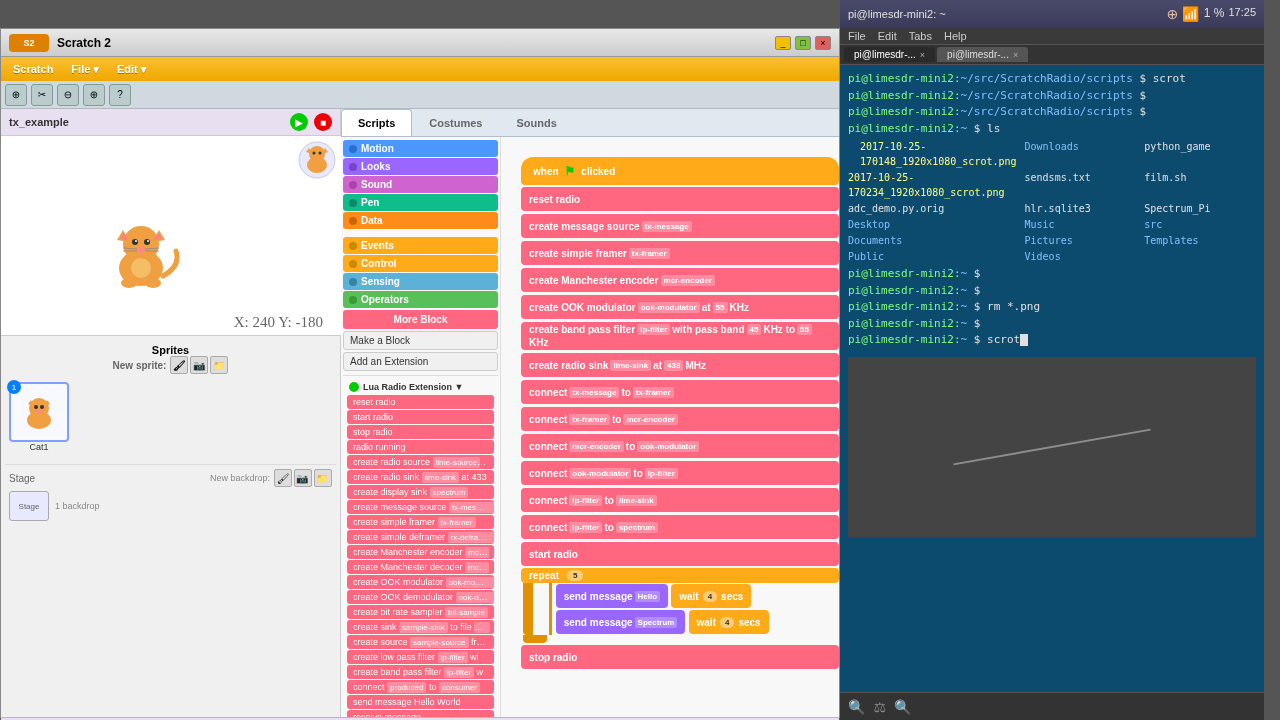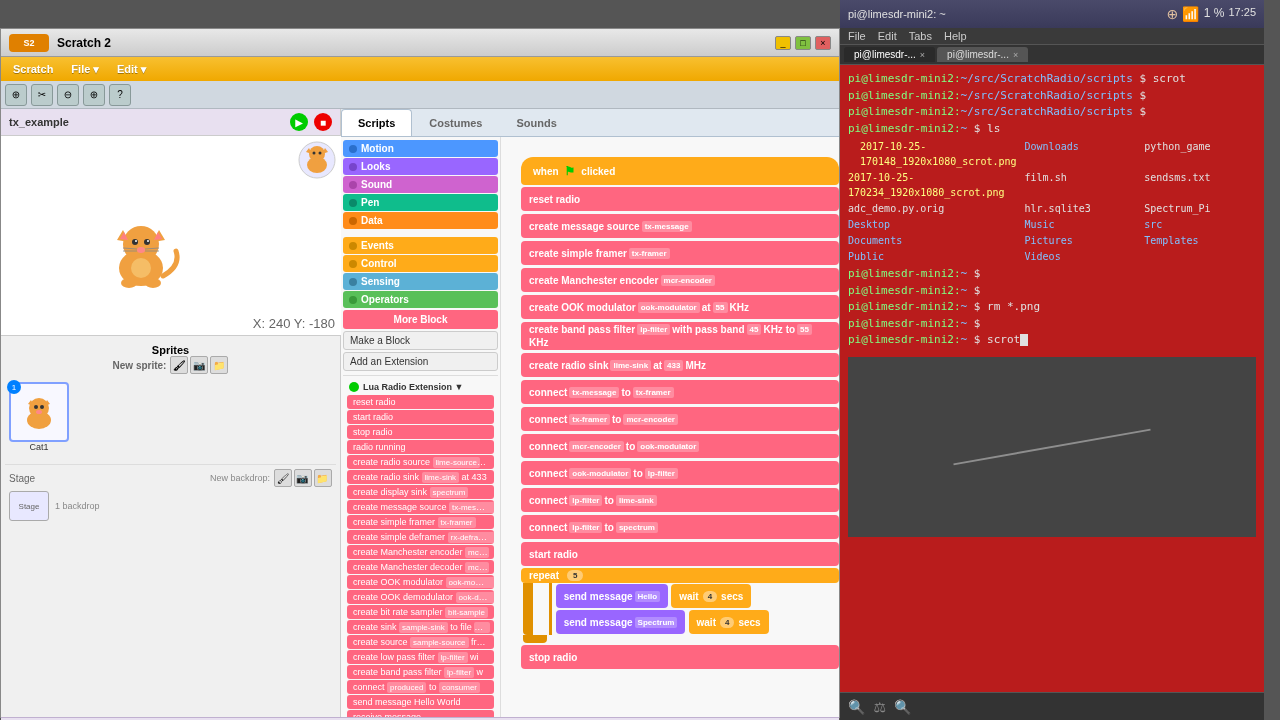--- a/index.html
+++ b/index.html
@@ -200,21 +200,21 @@
     .repeat-block {
       background: #ffab19; color: white; border-radius: 4px;
       padding: 2px 8px; font-size: 10px; font-weight: bold;
       display: flex; align-items: center; gap: 4px;
     }
     .repeat-body { margin-left: 16px; border-left: 3px solid #e09000; padding-left: 4px; }
 
     
     #terminal-window {
       position: absolute; top: 0; left: 840px; width: 424px; height: 720px;
-      background: #b91c1c; display: flex; flex-direction: column; border-radius: 26px;
+      background: #0c4a6e; display: flex; flex-direction: column; border-radius: 26px;
     }
     #terminal-titlebar {
       height: 28px; background: linear-gradient(to bottom, #4a4a6a, #3a3a5a);
       display: flex; align-items: center; justify-content: space-between;
       padding: 0 8px;
     }
     .term-title { color: #e0e0e0; font-size: 11px; }
     .term-tabs-bar {
       display: flex; background: #333; border-bottom: 1px solid #555;
       padding: 2px 4px; gap: 2px; align-items: center;
@@ -339,21 +339,21 @@
           <svg width="40" height="40" viewBox="0 0 40 40">
             <circle cx="20" cy="20" r="18" fill="#e8e8ff" stroke="#ccc" stroke-width="1"></circle>
             <ellipse cx="20" cy="25" rx="10" ry="8" fill="#f0a040"></ellipse>
             <circle cx="20" cy="14" r="8" fill="#f0a040"></circle>
             <polygon points="12,8 15,14 9,12" fill="#f0a040"></polygon>
             <polygon points="28,8 25,14 31,12" fill="#f0a040"></polygon>
             <circle cx="17" cy="13" r="1.5" fill="#333"></circle>
             <circle cx="23" cy="13" r="1.5" fill="#333"></circle>
           </svg>
         </div>
-        <div id="coord-display" style="position:absolute;bottom:2px;right:4px;font-size:13px;color:#666;">X: 240  Y: -180</div>
+        <div id="coord-display" style="position:absolute;bottom:2px;right:16px;font-size:15px;color:#666;font-family:Liberation Serif, serif;">X: 240  Y: -180</div>
       </div>
 
       <div id="sprites-panel">
         <div id="sprites-header">
           <span>Sprites</span>
           <div style="display:flex;align-items:center;gap:4px;">
             <span style="font-size:10px;color:#666;">New sprite:</span>
             <div class="new-sprite-btns">
               <div class="new-sprite-btn">🖌</div>
               <div class="new-sprite-btn">📷</div>
@@ -566,22 +566,22 @@
     </div>
     <div>
       <span class="term-prompt">pi@limesdr-mini2:</span><span class="term-path">~</span><span class="term-cmd"> $ ls</span>
     </div>
 
     <div style="display:grid;grid-template-columns:repeat(3,1fr);gap:1px 8px;padding:2px 0;font-size:10px;">
       <span style="color:#ffff80;margin-left:12px;">2017-10-25-170148_1920x1080_scrot.png</span>
       <span style="color:#80c0ff;">Downloads</span>
       <span style="color:#e0e0e0;">python_game</span>
       <span style="color:#ffff80;">2017-10-25-170234_1920x1080_scrot.png</span>
+      <span style="color:#e0e0e0;">sendsms.txt</span>
       <span style="color:#e0e0e0;">film.sh</span>
-      <span style="color:#e0e0e0;">sendsms.txt</span>
       <span style="color:#e0e0e0;">adc_demo.py.orig</span>
       <span style="color:#e0e0e0;">hlr.sqlite3</span>
       <span style="color:#e0e0e0;">Spectrum_Pi</span>
       <span style="color:#80c0ff;">Desktop</span>
       <span style="color:#80c0ff;">Music</span>
       <span style="color:#80c0ff;">src</span>
       <span style="color:#80c0ff;">Documents</span>
       <span style="color:#80c0ff;">Pictures</span>
       <span style="color:#80c0ff;">Templates</span>
       <span style="color:#80c0ff;">Public</span>

